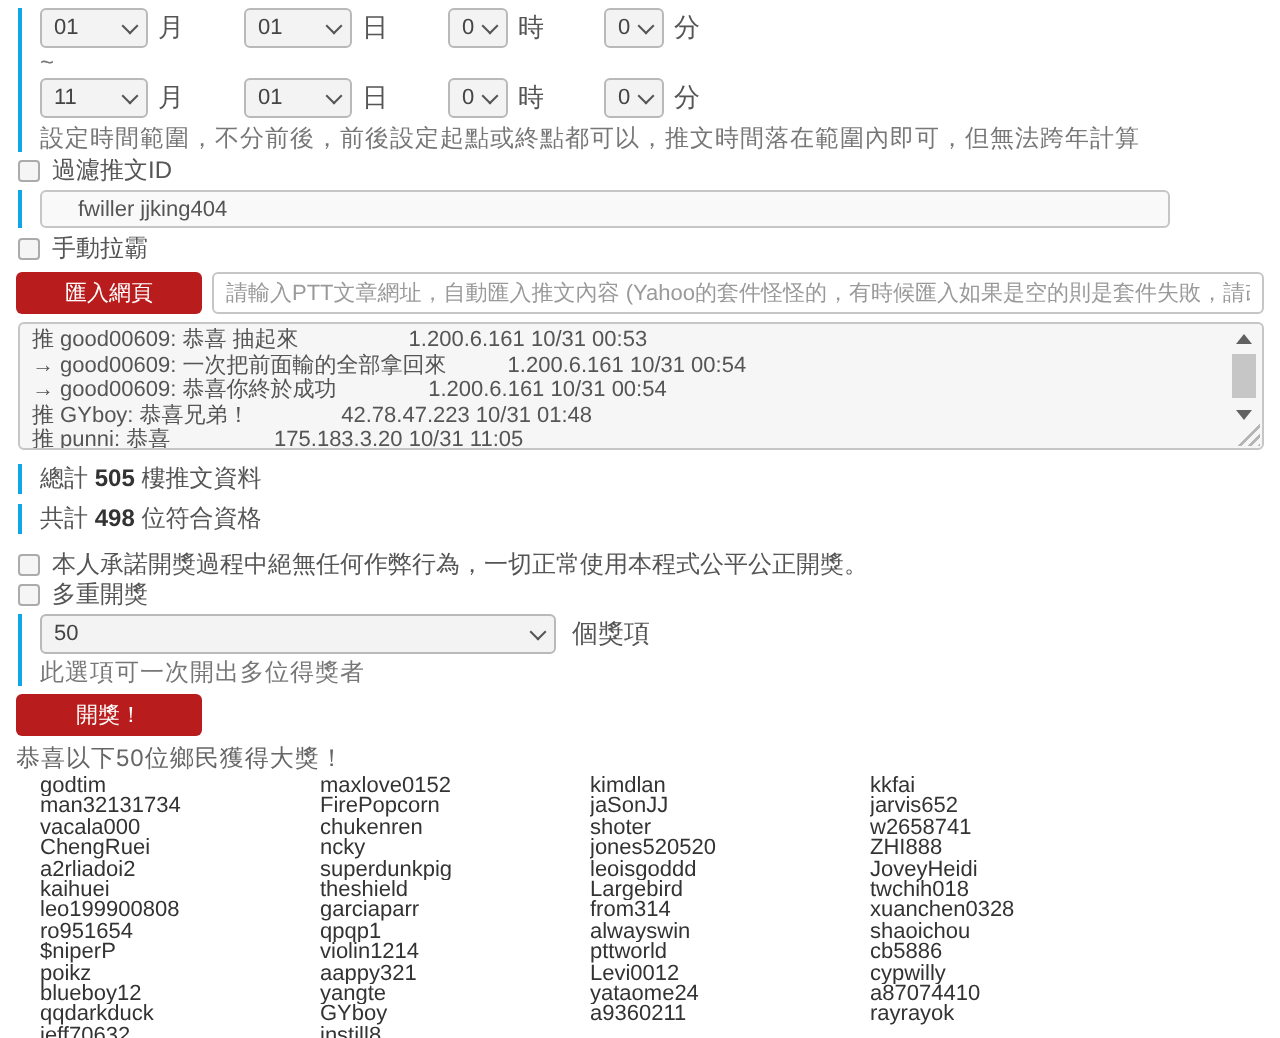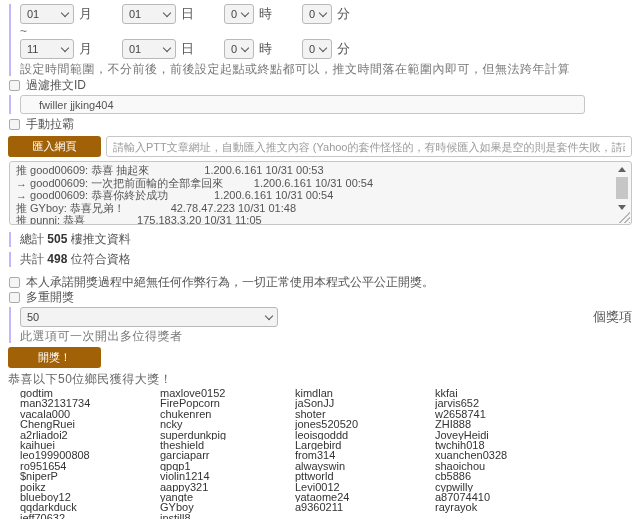--- a/index.html
+++ b/index.html
@@ -5,21 +5,21 @@
   * { box-sizing: border-box; }
   html,body { margin:0; padding:0; }
   body {
     width:640px; height:519px; overflow:hidden;
     background:#ffffff;
     font-family:"Liberation Sans","DejaVu Sans",sans-serif;
     color:#555;
   }
   .page { padding:4px 8px 0 8px; }
 
-  .indent { border-left:2px solid #c4b5fd; padding-left:9px; margin-left:1px; }
+  .indent { border-left:2px solid #0ea5e9; padding-left:9px; margin-left:1px; }
 
   
   .time-row { display:flex; align-items:center; height:20px; }
   .sel { position:relative; display:inline-block; }
   .sel select {
     appearance:none; -webkit-appearance:none;
     height:20px; font-size:11px; color:#444;
     background:#f3f3f3; border:1px solid #b9b9b9; border-radius:3px;
     padding:0 16px 0 6px; width:100%;
   }
@@ -47,21 +47,21 @@
   
   .txt {
     height:19px; font-size:11px; color:#555;
     background:#f9f9f9; border:1px solid #c6c6c6; border-radius:3px;
     padding:0 18px; width:565px; display:block;
     font-family:"Liberation Sans","DejaVu Sans",sans-serif;
   }
   .import-row { display:flex; align-items:center; margin-top:5px; }
   .btn {
     width:93px; height:21px; border:0; border-radius:3px;
-    background:#a16207; color:#fff; font-size:11px; text-align:center;
+    background:#b91c1c; color:#fff; font-size:11px; text-align:center;
     font-family:"Liberation Sans","DejaVu Sans",sans-serif;
     cursor:pointer; flex:0 0 auto;
   }
   .url-input {
     flex:1; margin-left:5px; height:21px;
     background:#fff; border:1px solid #c6c6c6; border-radius:3px;
     font-size:11px; padding:0 6px; color:#555;
     font-family:"Liberation Sans","DejaVu Sans",sans-serif;
   }
   .url-input::placeholder { color:#9a9a9a; opacity:1; }
@@ -84,21 +84,21 @@
     position:absolute; right:2px; bottom:2px; width:12px; height:12px;
     background:repeating-linear-gradient(135deg, transparent 0 2px, #b5b5b5 2px 3.5px);
     clip-path:polygon(100% 0, 100% 100%, 0 100%);
   }
 
   
   .sum-line { font-size:12px; color:#555; height:15px; line-height:15px; }
   .sum-line b { color:#333; font-weight:bold; }
 
   
-  .prize-row { display:flex; align-items:center; height:20px;justify-content:space-between; }
+  .prize-row { display:flex; align-items:center; height:20px; }
   .prize-row .unit2 { font-size:13px; color:#555; margin-left:8px; }
 
   
   .res-header { font-size:12px; color:#666; height:13px; line-height:13px; letter-spacing:0.5px; }
   .winners {
     display:grid;
     grid-template-columns:140px 135px 140px 1fr;
     grid-auto-rows:10.4px;
     font-size:11px; line-height:10.6px; color:#333;
     margin-top:2px; padding-left:12px;

